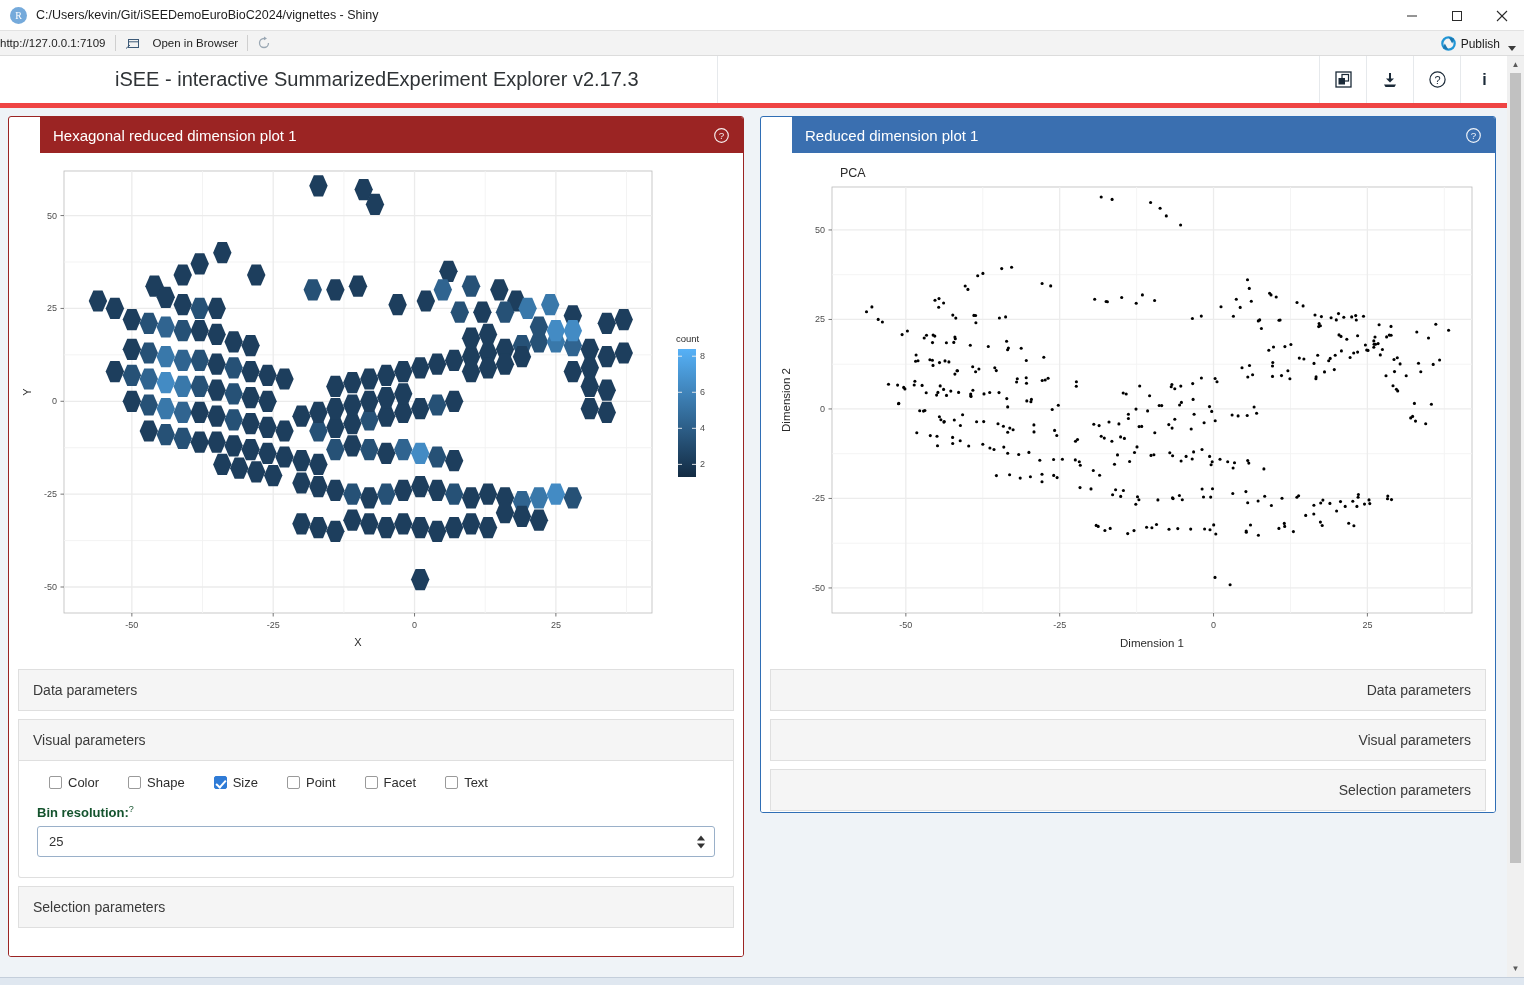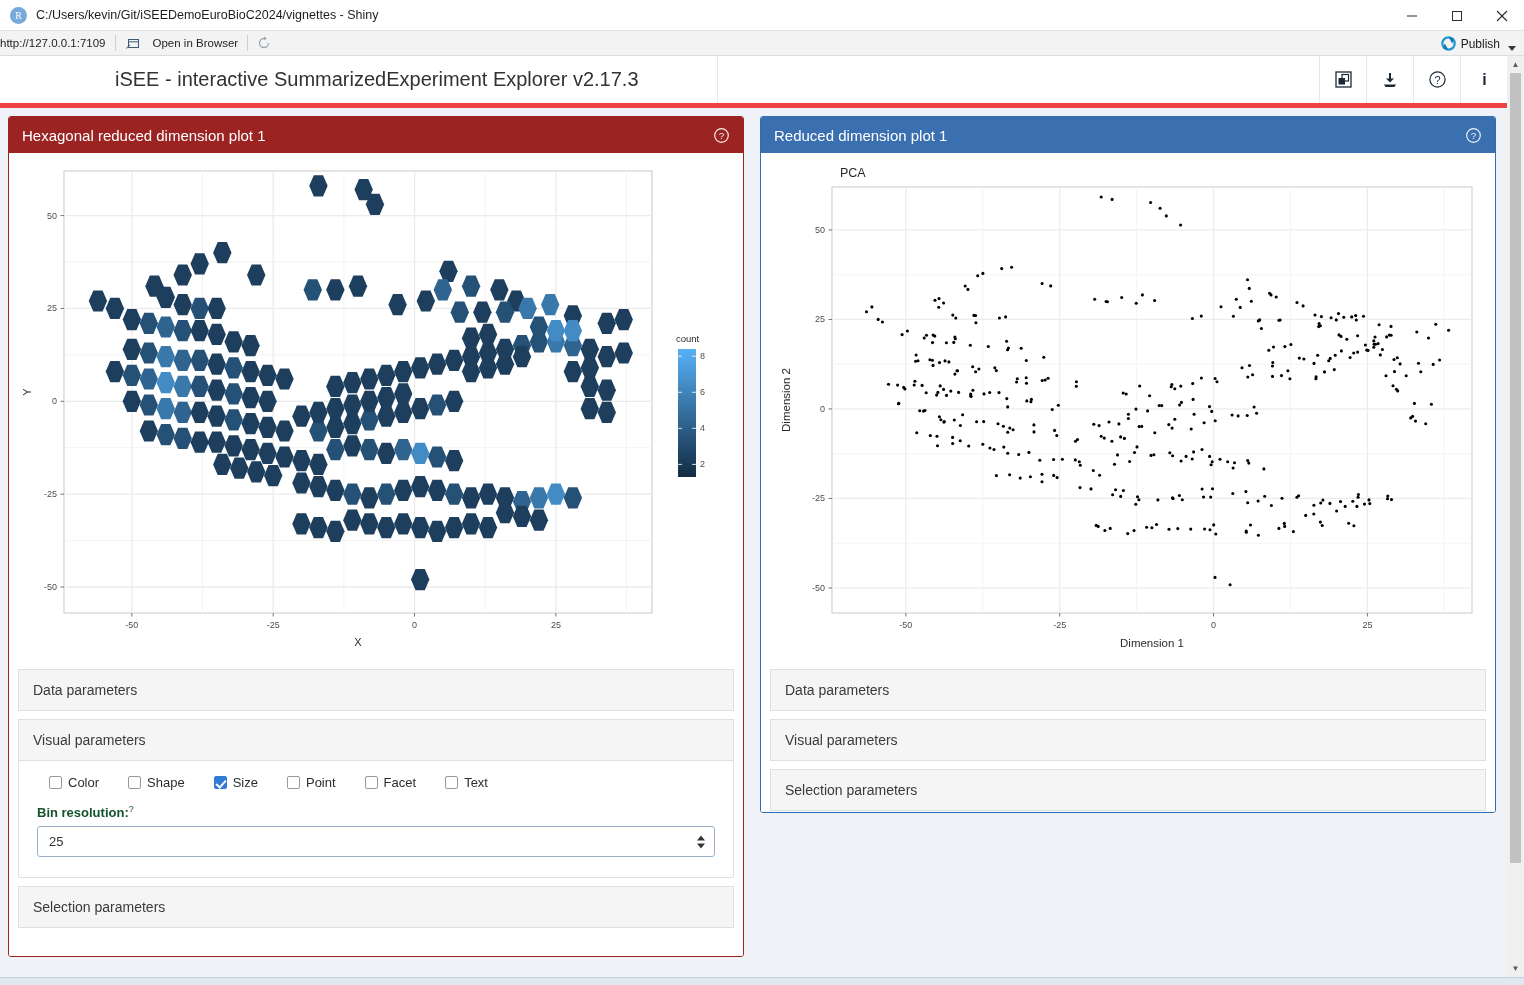--- a/index.html
+++ b/index.html
@@ -76,31 +76,31 @@
   .hdr-icons { display:flex; align-items:stretch; }
   .hdr-icon {
     width: 47px; display:flex; align-items:center; justify-content:center;
     border-left: 1px solid #e6e9ec;
     color:#1b2a38;
   }
 
   .body-area { flex:1; display:flex; padding: 0; overflow:hidden; background:#eff3f7; }
 
   .panel-col { width: 752px; padding: 8px 8px 0 8px; display:flex; flex-direction:column; }
-  .panel-col.right { width: 756px; padding-right: 12px; }
+  .panel-col.right { width: 756px; padding-right: 12px; text-align: right; }
 
   .panel { border-radius: 3px; display:flex; flex-direction:column; overflow:hidden; background:#fff; }
   .panel.red   { border: 1px solid #9b2423; height: 841px; }
   .panel.blue  { border: 1px solid #2f6eb5; height: 697px; }
 
   .panel-head {
     height: 36px; min-height:36px;
     display:flex; align-items:center; justify-content:space-between;
     padding: 0 13px;
-    color: #fff; font-size: 15px;
+    color: #fff; font-size: 15px; margin-left: 31px;
   }
   .panel-head.red  { background: #9b2423; }
   .panel-head.blue { background: #3a6fb0; }
   .help-circle { opacity:.92; }
 
   .panel-body { flex:1; background:#fff; padding: 8px 9px 9px 9px; display:flex; flex-direction:column; overflow:hidden; }
 
   .plotbox { background:#fff; }
 
   

